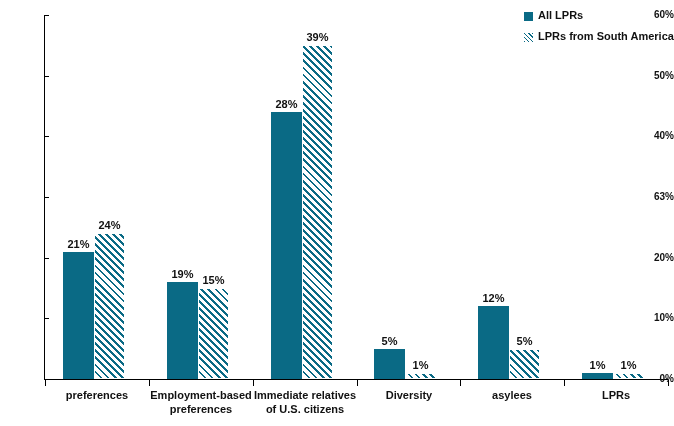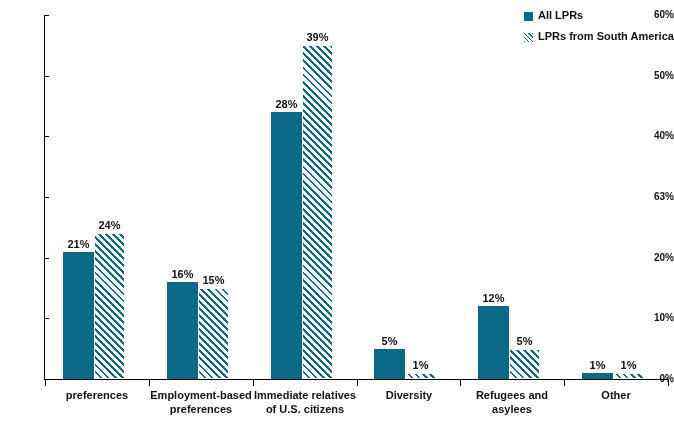--- a/index.html
+++ b/index.html
@@ -93,21 +93,21 @@
       <div class="xtick" style="left: 564px;"></div>
       <div class="xtick" style="left: 668px;"></div>
     </div>
 
   <div class="plot" id="plot-area">
       <div class="bar bar-solid" style="left: 18px; width: 31px; height: 127px;"></div>
       <div class="bar-label" style="left: 12px; width: 43px; bottom: 129px;">21%</div>
       <div class="bar bar-hatch" style="left: 49px; width: 31px; height: 146px;"></div>
       <div class="bar-label" style="left: 43px; width: 43px; bottom: 148px;">24%</div>
       <div class="bar bar-solid" style="left: 122px; width: 31px; height: 97px;"></div>
-      <div class="bar-label" style="left: 116px; width: 43px; bottom: 99px;">16%</div>
+      <div class="bar-label" style="left: 116px; width: 43px; bottom: 99px;">19%</div>
       <div class="bar bar-hatch" style="left: 153px; width: 31px; height: 91px;"></div>
       <div class="bar-label" style="left: 147px; width: 43px; bottom: 93px;">15%</div>
       <div class="bar bar-solid" style="left: 226px; width: 31px; height: 267px;"></div>
       <div class="bar-label" style="left: 220px; width: 43px; bottom: 269px;">28%</div>
       <div class="bar bar-hatch" style="left: 257px; width: 31px; height: 334px;"></div>
       <div class="bar-label" style="left: 251px; width: 43px; bottom: 336px;">39%</div>
       <div class="bar bar-solid" style="left: 329px; width: 31px; height: 30px;"></div>
       <div class="bar-label" style="left: 323px; width: 43px; bottom: 32px;">5%</div>
       <div class="bar bar-hatch" style="left: 360px; width: 31px; height: 6px;"></div>
       <div class="bar-label" style="left: 354px; width: 43px; bottom: 8px;">1%</div>
@@ -130,21 +130,20 @@
         <div>preferences</div>
       </div>
       <div class="cat-label" style="left: 253px; width: 104px;">
         <div>Immediate relatives</div>
         <div>of U.S. citizens</div>
       </div>
       <div class="cat-label" style="left: 357px; width: 104px;">
         <div>Diversity</div>
       </div>
       <div class="cat-label" style="left: 460px; width: 104px;">
-        <div>Refugees and</div>
         <div>asylees</div>
       </div>
       <div class="cat-label" style="left: 564px; width: 104px;">
-        <div>Other</div>
+        <div>LPRs</div>
       </div>
     </div>
 
 </div>
 
 </body></html>

